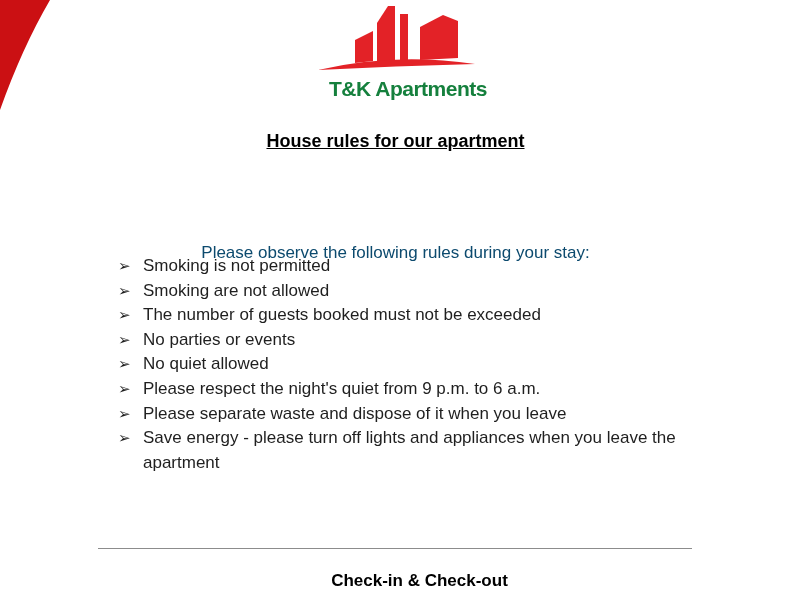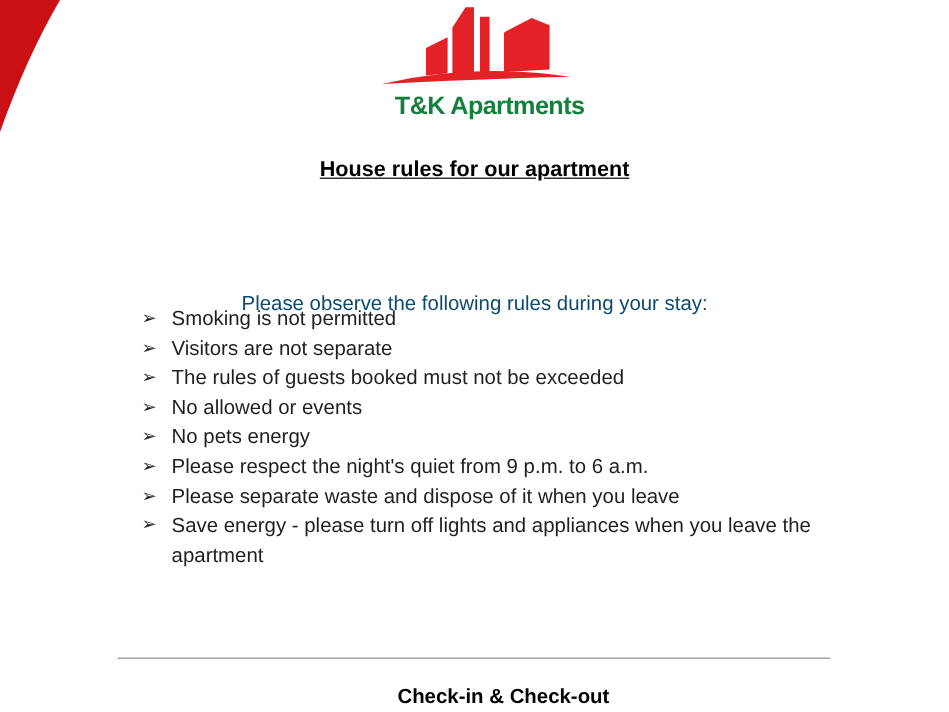--- a/index.html
+++ b/index.html
@@ -150,24 +150,24 @@
     </svg>
     <div class="logo-name">T&amp;K Apartments</div>
   </div>
 
   <div class="doc-title">House rules for our apartment</div>
 
   <div class="intro">Please observe the following rules during your stay:</div>
 
   <ul class="rules-list">
     <li><span class="bullet">➢</span><span>Smoking is not permitted</span></li>
-    <li><span class="bullet">➢</span><span>Visitors are not separate</span></li>
-    <li><span class="bullet">➢</span><span>The rules of guests booked must not be exceeded</span></li>
-    <li><span class="bullet">➢</span><span>No allowed or events</span></li>
-    <li><span class="bullet">➢</span><span>No pets energy</span></li>
+    <li><span class="bullet">➢</span><span>Smoking are not allowed</span></li>
+    <li><span class="bullet">➢</span><span>The number of guests booked must not be exceeded</span></li>
+    <li><span class="bullet">➢</span><span>No parties or events</span></li>
+    <li><span class="bullet">➢</span><span>No quiet allowed</span></li>
     <li><span class="bullet">➢</span><span>Please respect the night's quiet from 9 p.m. to 6 a.m.</span></li>
     <li><span class="bullet">➢</span><span>Please separate waste and dispose of it when you leave</span></li>
     <li><span class="bullet">➢</span><span>Save energy - please turn off lights and appliances when you leave the apartment</span></li>
   </ul>
 
   <hr class="divider" style="background:#8c8c8c">
 
   <div class="section-heading">Check-in &amp; Check-out</div>
 
 </div>

